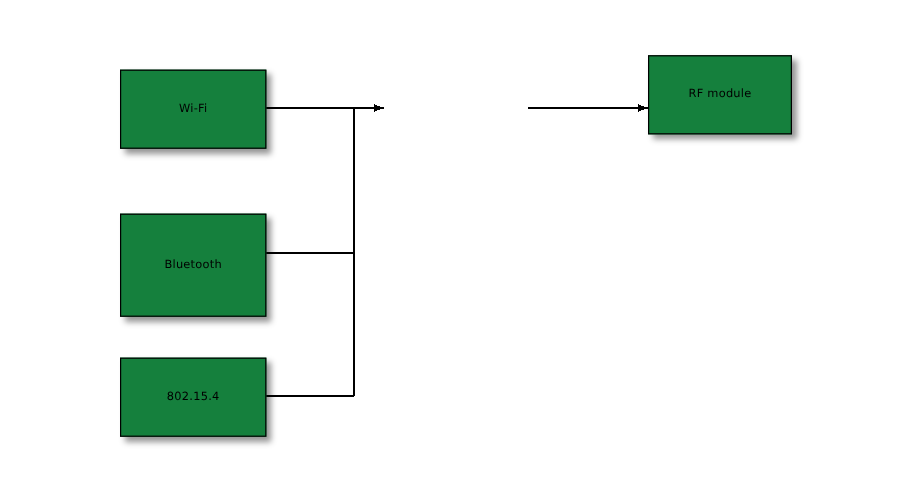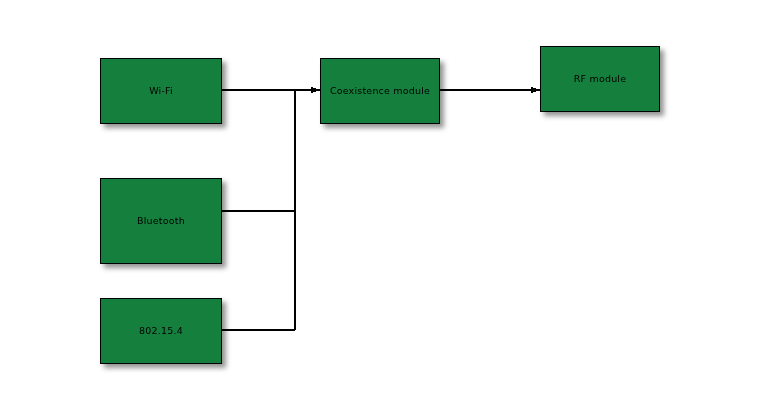--- a/index.html
+++ b/index.html
@@ -81,21 +81,18 @@
   </div>
 
   <div class="block" style="left:100px; top:178px; width:122px; height:86px;">
     <span class="block-label">Bluetooth</span>
   </div>
 
   <div class="block" style="left:100px; top:298px; width:122px; height:66px;justify-content:center;">
     <span class="block-label">802.15.4</span>
   </div>
 
-  <div class="block" style="left:320px; top:58px; width:120px; height:66px;">
-    <span class="block-label">Coexistence module</span>
-  </div>
 
   <div class="block" style="left:540px; top:46px; width:120px; height:66px;">
     <span class="block-label">RF module</span>
   </div>
 
 </div>
 
 </body></html>

